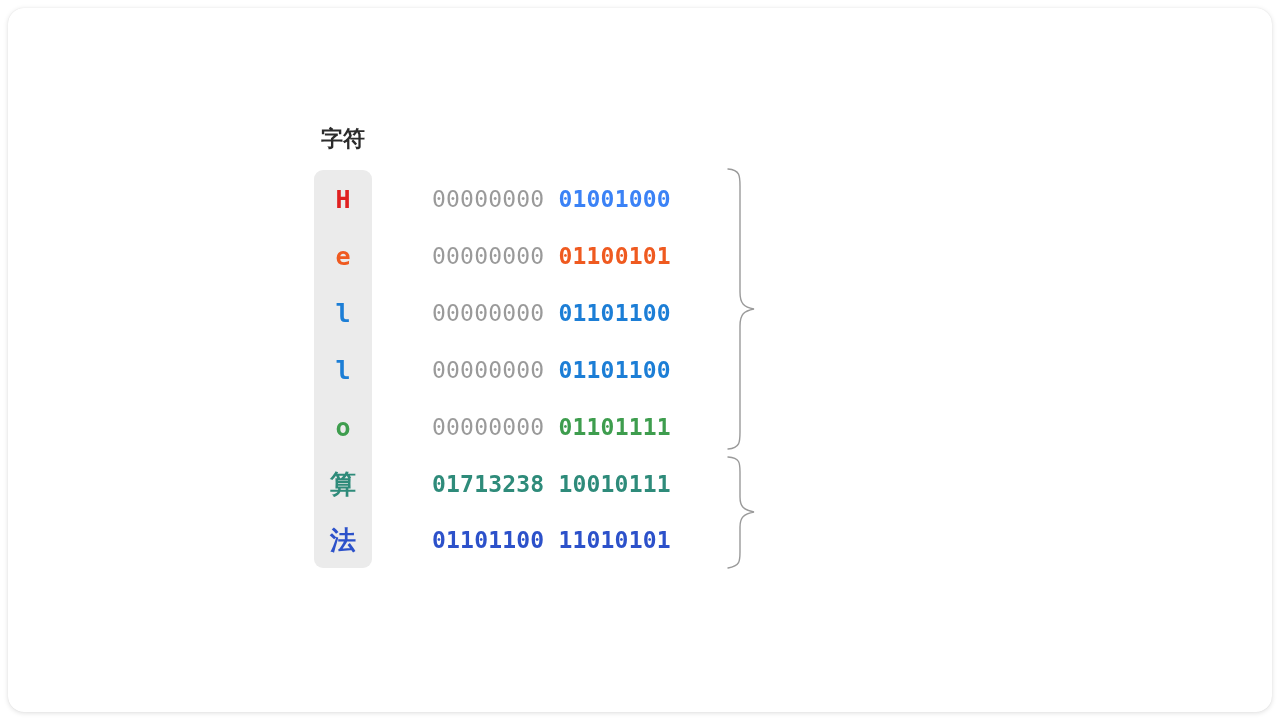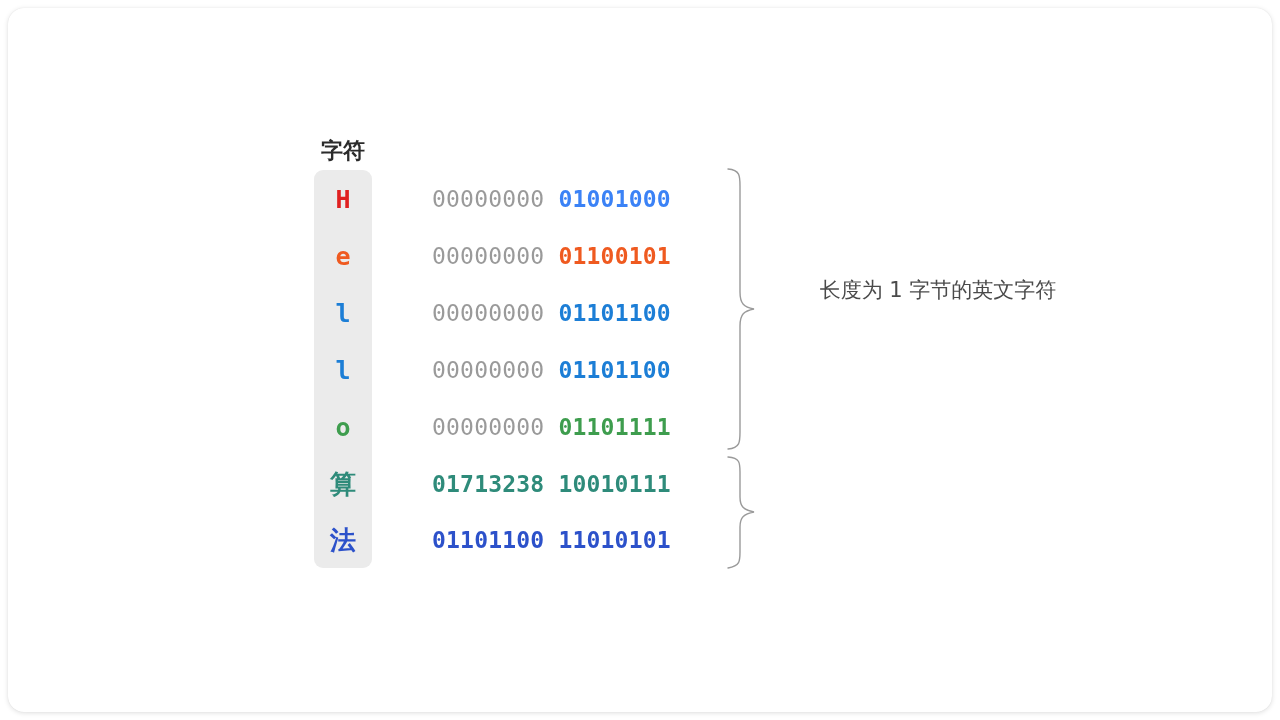--- a/index.html
+++ b/index.html
@@ -36,21 +36,21 @@
 
   
   .col-header {
     position: absolute;
     font-weight: bold;
     color: #2b2b2b;
     white-space: nowrap;
   }
   #hdr-char {
     left: 297px;
-    top: 128px;
+    top: 116px;
     width: 76px;
     text-align: center;
     font-size: 22px;
     font-family: "Liberation Sans", "DejaVu Sans", sans-serif;
   }
   #hdr-unicode {
     left: 424px;
     top: 115px;
     width: 268px;
     text-align: center;
@@ -203,19 +203,18 @@
                  C 16 4, 16 9, 16 18
                  L 16 43
                  C 16 53, 20 56, 30 58
                  C 20 60, 16 63, 16 73
                  L 16 98
                  C 16 107, 16 112, 4 114" fill="none" stroke="#9a9a9a" stroke-width="1.4" stroke-linecap="round"></path>
       </svg>
     </div>
 
     <div class="annot" id="annot-1">
-      <div class="annot-main">长度为 1 字节的英文字符</div>
     </div>
 
 
 
   </div>
 </div>
 
 </body></html>

